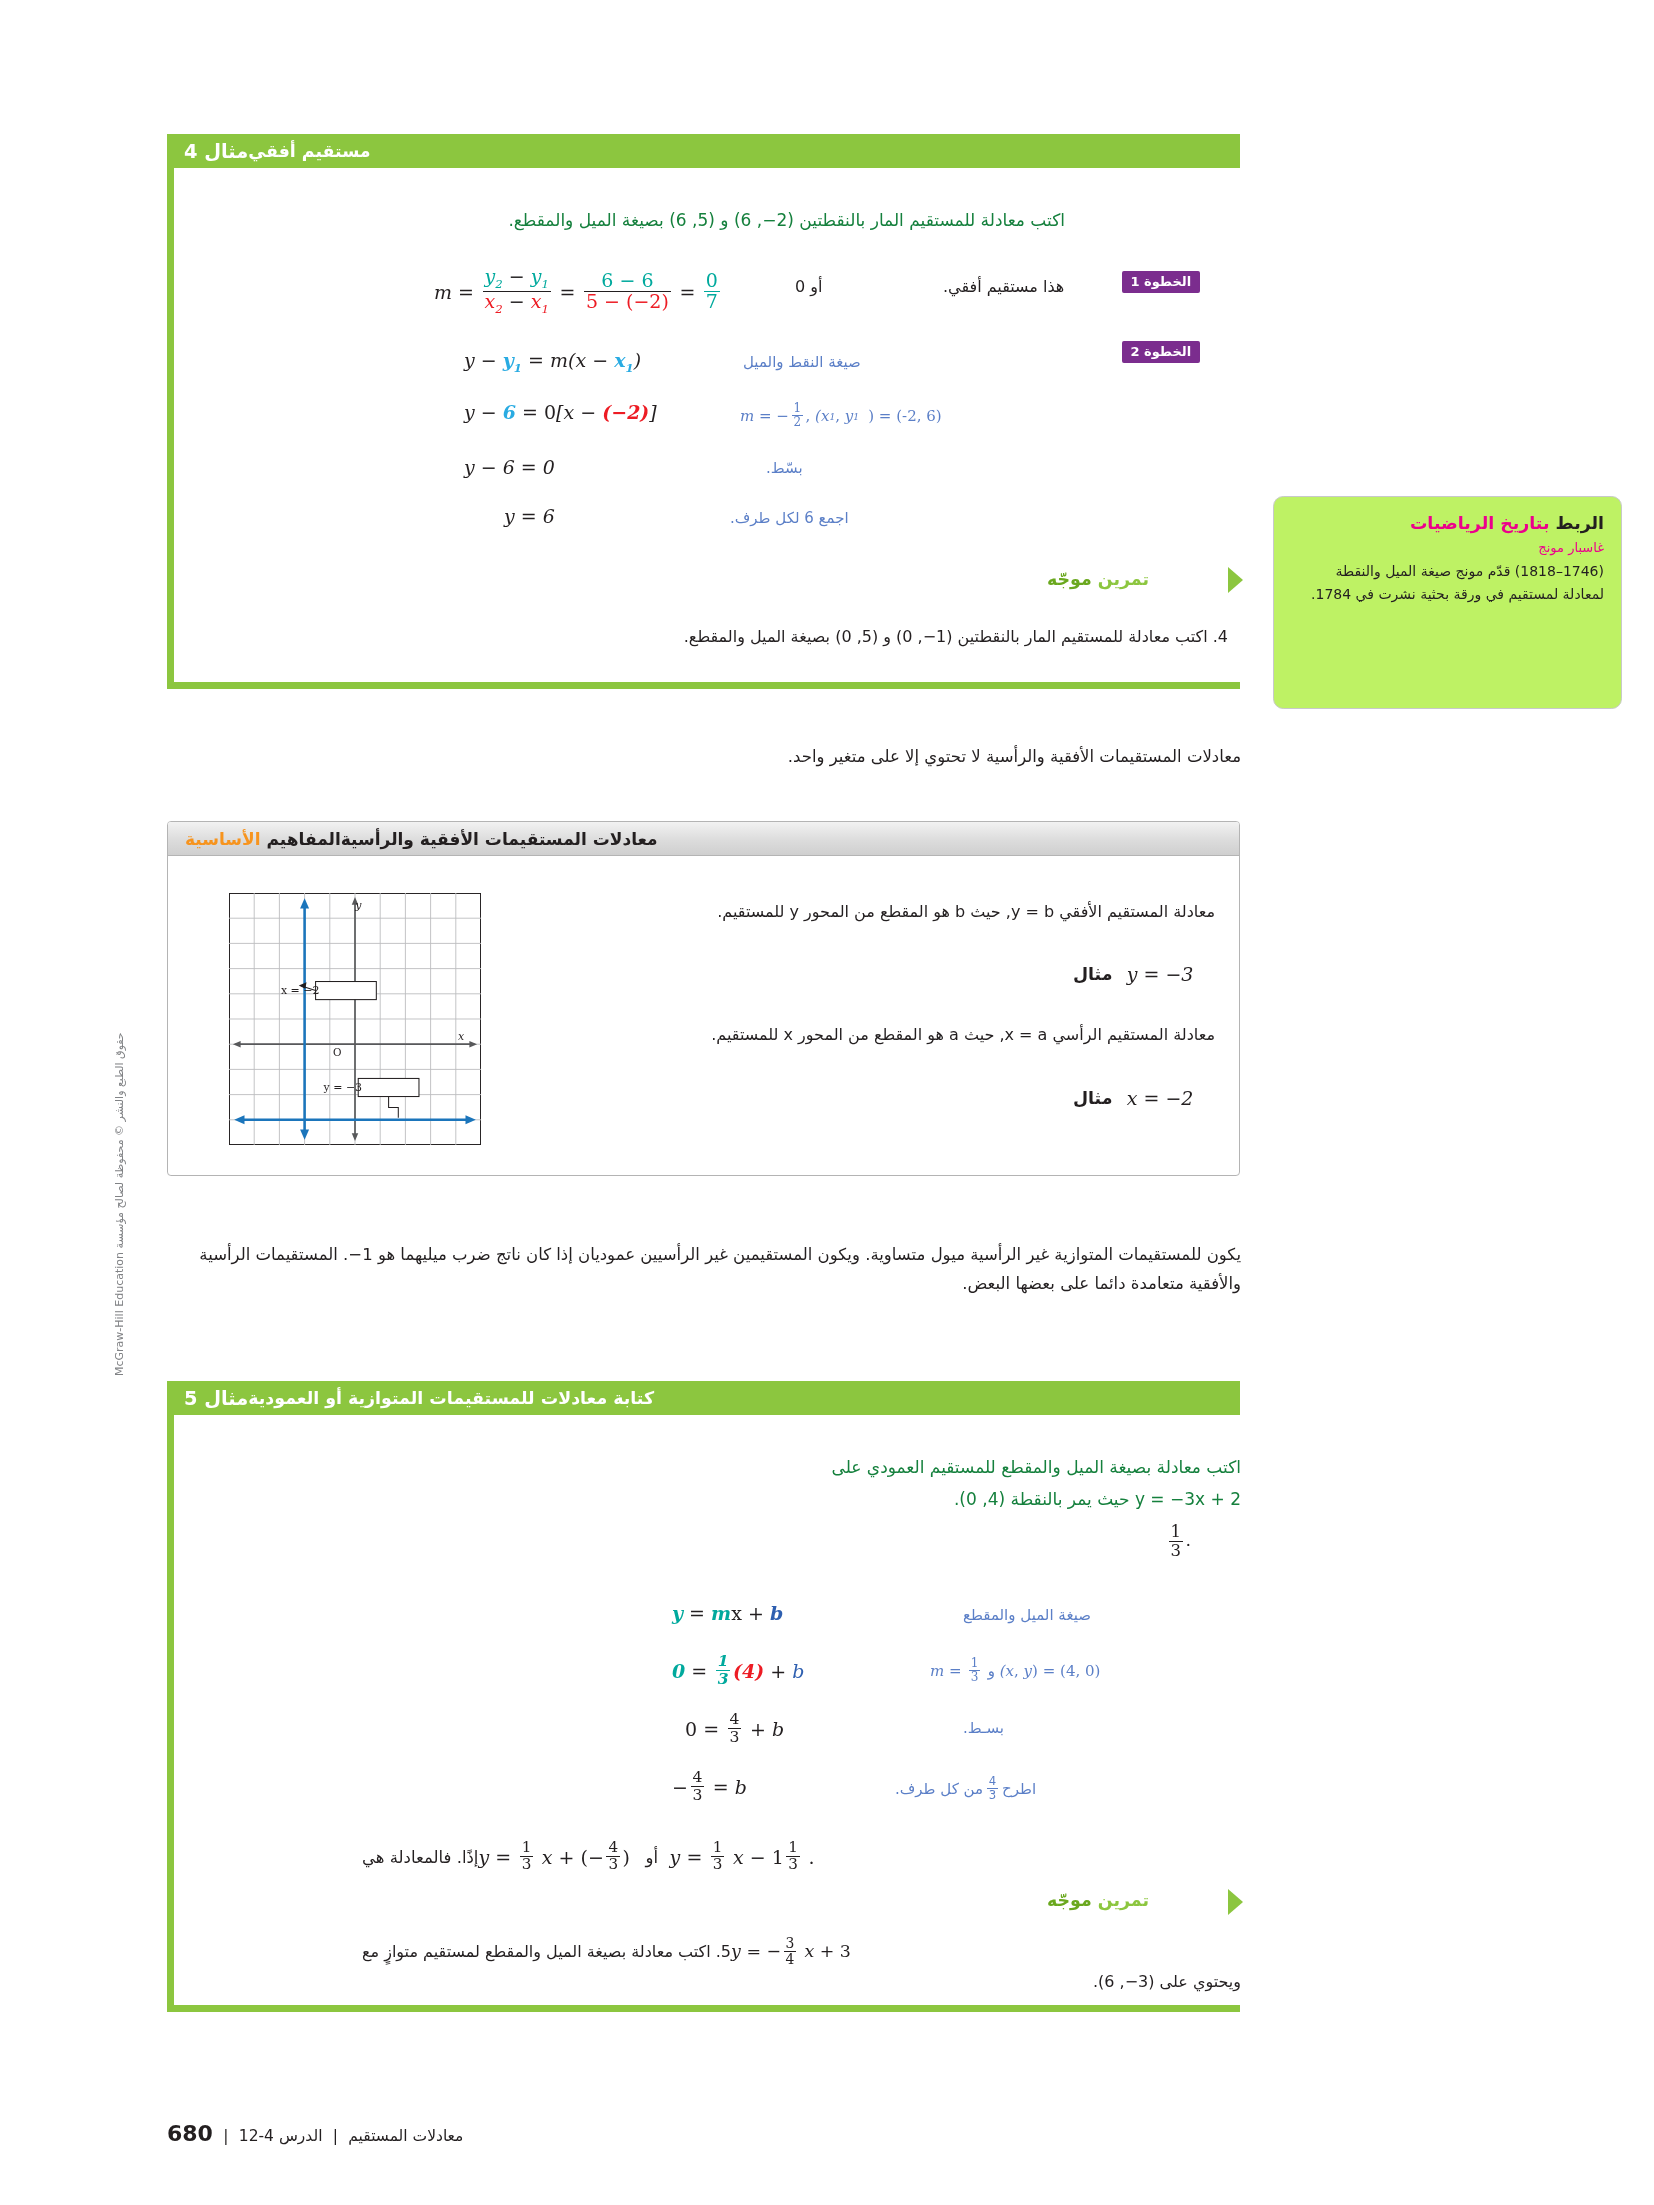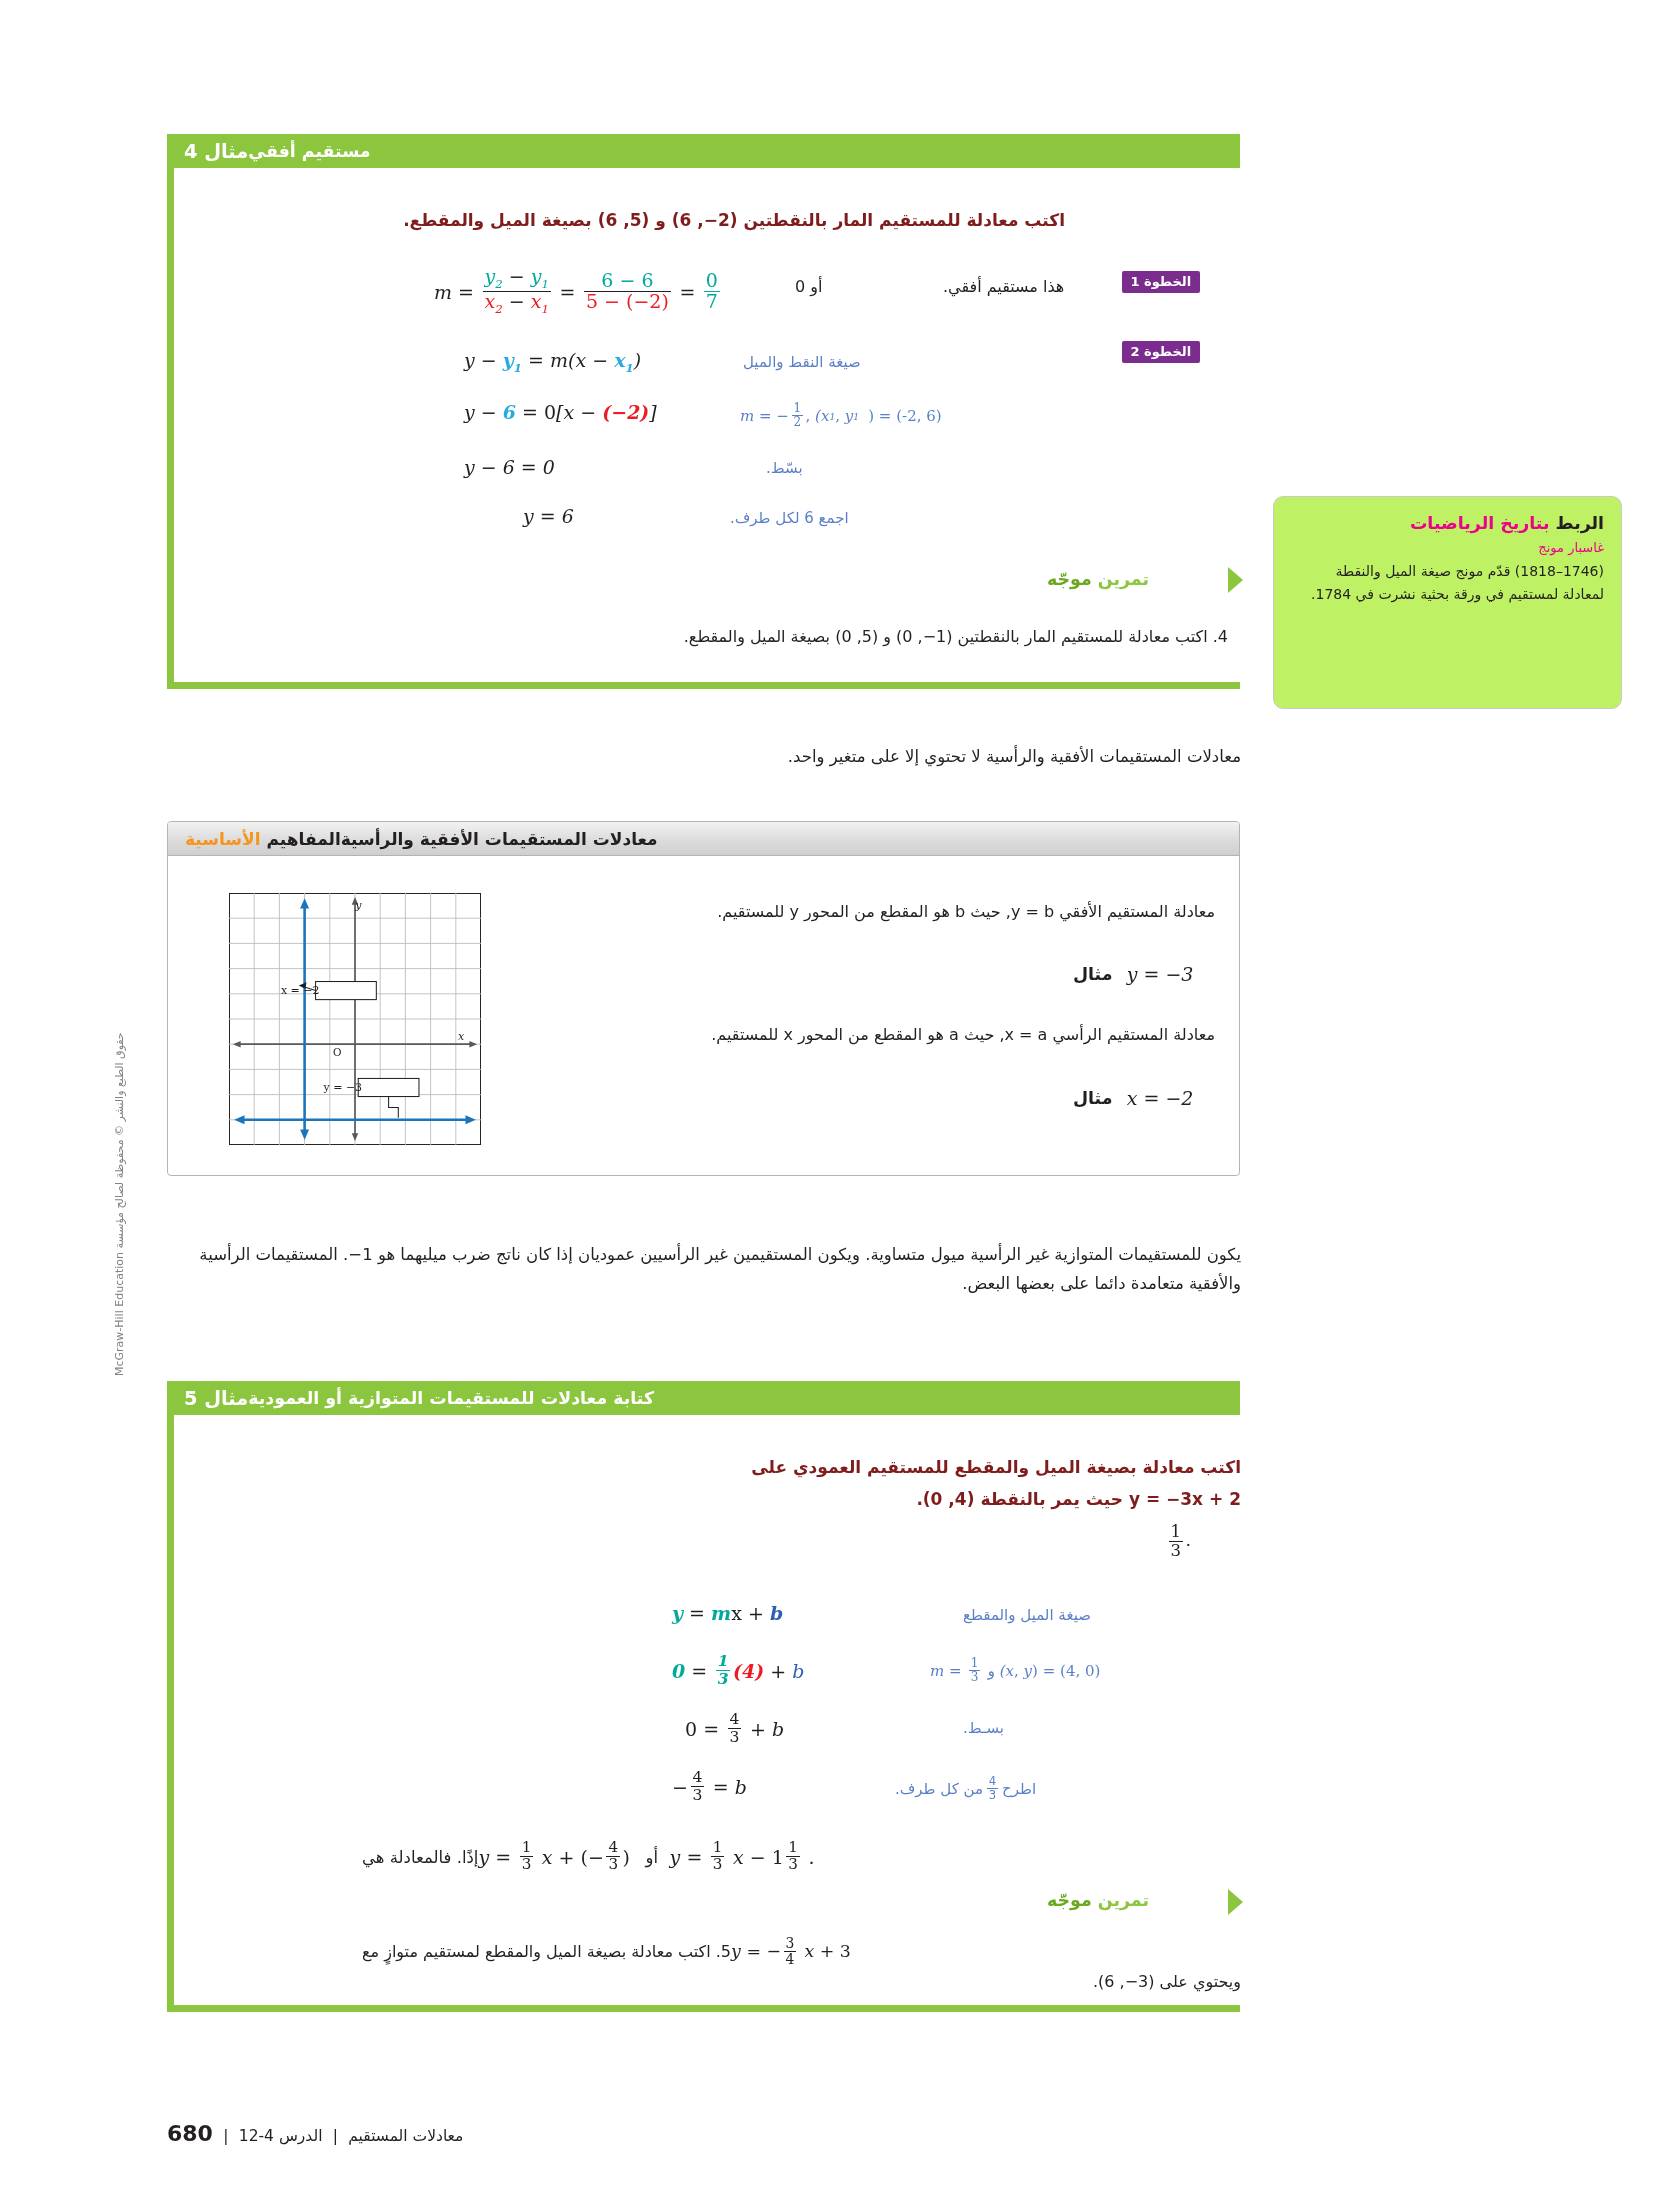--- a/index.html
+++ b/index.html
@@ -46,23 +46,23 @@
   .ex-banner .ex-title {
     font-size: 17.4px;
     font-weight: bold;
     color: #ffffff;
     margin-right: 18px;
     white-space: nowrap;
   }
 
   .prompt {
     font-size: 17px;
-    font-weight: bold;
+    font-weight: normal;
     line-height: 1.55;
-    color: #7f1d1d;
+    color: #15803d;
   }
 
   
   .step-badge {
     background: #7b2d8e;
     color: #fff;
     font-size: 13px;
     font-weight: bold;
     padding: 3.2px 8.4px 3.9px 8.4px;
     border-radius: 1.9px;
@@ -288,21 +288,21 @@
       <span style="font-size:0.62em;vertical-align:sub;">1</span>
       <span style="font-style:normal;">,&nbsp;</span>
       <span>y</span>
       <span style="font-size:0.62em;vertical-align:sub;">1</span>
       <span style="font-style:normal;margin-left:9px;">) = (-2, 6)</span>
   </div>
 
   <div class="abs ltr math" style="left:464px; top:456px;">y − 6 = 0</div>
   <div class="abs rtl annot" style="left:766px; top:459px;">بسّط.</div>
 
-  <div class="abs ltr math" style="left:523px; top:505px;">y = 6</div>
+  <div class="abs ltr math" style="left:504px; top:505px;">y = 6</div>
   <div class="abs rtl annot" style="left:730px; top:509px;">اجمع 6 لكل طرف.</div>
 
   <div class="abs" style="left:167px; top:134px; width:6.5px; height:554px; background:#8cc63f;"></div>
   <div class="abs" style="left:167px; top:682px; width:1073px; height:6.5px; background:#8cc63f;
               border-bottom-left-radius:0;"></div>
 
   <div class="abs" style="left:1047px; top:569px; display:flex; flex-direction:row; align-items:center;">
     <div class="gp-title">
       <span>تمرين</span>
       <span class="w2">موجّه</span>

